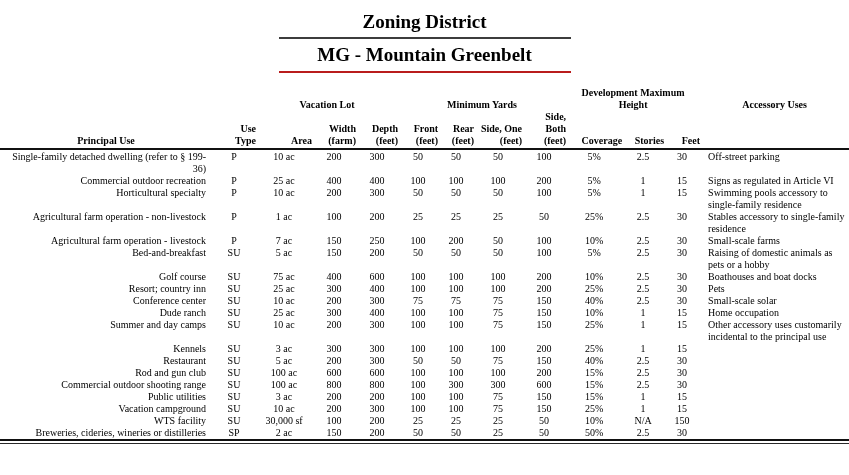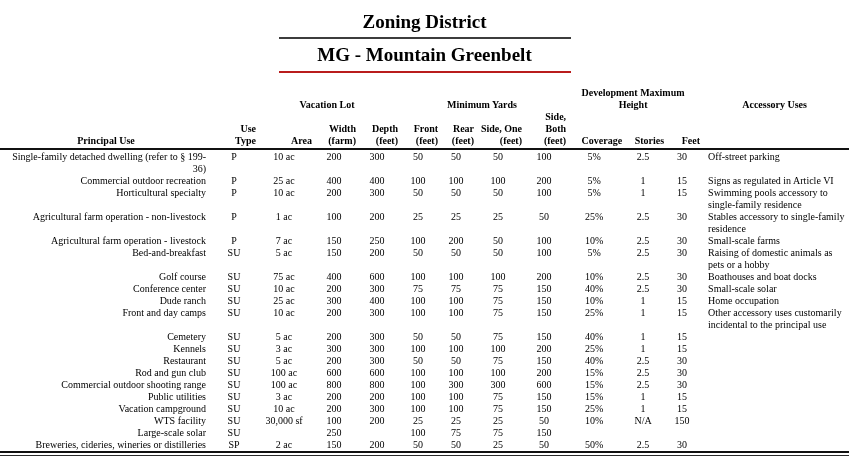--- a/index.html
+++ b/index.html
@@ -213,20 +213,35 @@
     <td>100</td>
     <td>100</td>
     <td>100</td>
     <td>200</td>
     <td>10%</td>
     <td>2.5</td>
     <td>30</td>
     <td class="c-accessory">Boathouses and boat docks</td>
   </tr>
         <tr>
+    <td class="c-principal">Resort; country inn</td>
+    <td>SU</td>
+    <td>25 ac</td>
+    <td>300</td>
+    <td>400</td>
+    <td>100</td>
+    <td>100</td>
+    <td>100</td>
+    <td>200</td>
+    <td>25%</td>
+    <td>2.5</td>
+    <td>30</td>
+    <td class="c-accessory">Pets</td>
+  </tr>
+        <tr>
     <td class="c-principal">Conference center</td>
     <td>SU</td>
     <td>10 ac</td>
     <td>200</td>
     <td>300</td>
     <td>75</td>
     <td>75</td>
     <td>75</td>
     <td>150</td>
     <td>40%</td>
@@ -243,48 +258,33 @@
     <td>100</td>
     <td>100</td>
     <td>75</td>
     <td>150</td>
     <td>10%</td>
     <td>1</td>
     <td>15</td>
     <td class="c-accessory">Home occupation</td>
   </tr>
         <tr>
-    <td class="c-principal">Front and day camps</td>
+    <td class="c-principal">Summer and day camps</td>
     <td>SU</td>
     <td>10 ac</td>
     <td>200</td>
     <td>300</td>
     <td>100</td>
     <td>100</td>
     <td>75</td>
     <td>150</td>
     <td>25%</td>
     <td>1</td>
     <td>15</td>
     <td class="c-accessory">Other accessory uses customarily incidental to the principal use</td>
-  </tr>
-        <tr>
-    <td class="c-principal">Cemetery</td>
-    <td>SU</td>
-    <td>5 ac</td>
-    <td>200</td>
-    <td>300</td>
-    <td>50</td>
-    <td>50</td>
-    <td>75</td>
-    <td>150</td>
-    <td>40%</td>
-    <td>1</td>
-    <td>15</td>
-    <td class="c-accessory"></td>
   </tr>
         <tr>
     <td class="c-principal">Kennels</td>
     <td>SU</td>
     <td>3 ac</td>
     <td>300</td>
     <td>300</td>
     <td>100</td>
     <td>100</td>
     <td>100</td>
@@ -375,35 +375,20 @@
     <td>30,000 sf</td>
     <td>100</td>
     <td>200</td>
     <td>25</td>
     <td>25</td>
     <td>25</td>
     <td>50</td>
     <td>10%</td>
     <td>N/A</td>
     <td>150</td>
-    <td class="c-accessory"></td>
-  </tr>
-        <tr>
-    <td class="c-principal">Large-scale solar</td>
-    <td>SU</td>
-    <td></td>
-    <td>250</td>
-    <td></td>
-    <td>100</td>
-    <td>75</td>
-    <td>75</td>
-    <td>150</td>
-    <td></td>
-    <td></td>
-    <td></td>
     <td class="c-accessory"></td>
   </tr>
         <tr>
     <td class="c-principal">Breweries, cideries, wineries or distilleries</td>
     <td>SP</td>
     <td>2 ac</td>
     <td>150</td>
     <td>200</td>
     <td>50</td>
     <td>50</td>

